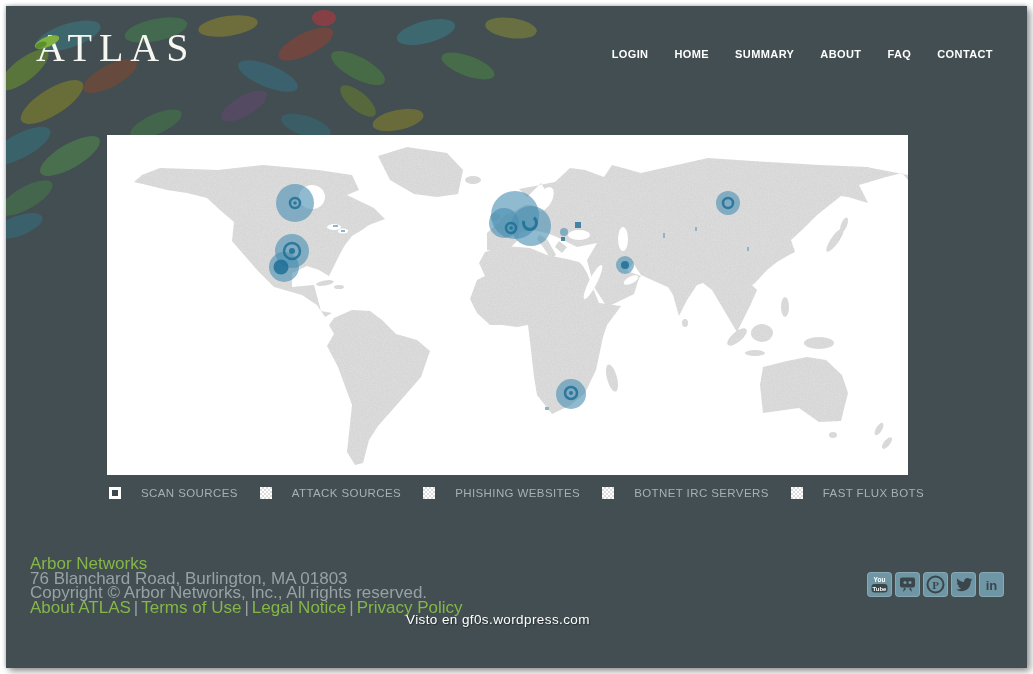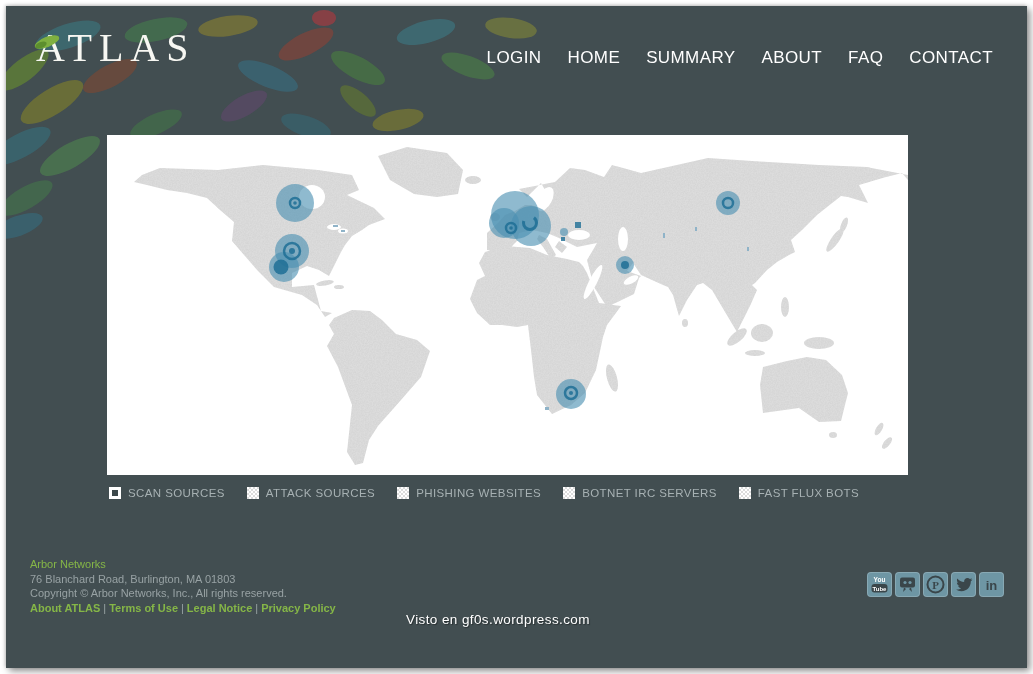--- a/index.html
+++ b/index.html
@@ -11,45 +11,45 @@
           box-shadow:3px 3px 7px rgba(0,0,0,.45), -1px -1px 3px rgba(0,0,0,.18); }
 
   
   .leaves { position:absolute; left:0; top:0; }
 
   
   .logo { position:absolute; left:30px; top:22px; color:#f7f7f2;
           font-family:"Liberation Serif", serif; font-size:40px; letter-spacing:7px; line-height:1; }
   .logo-leaf { position:absolute; left:26px; top:26px; }
   .nav { position:absolute; right:34px; top:42px; display:flex; gap:26px; }
-  .nav a { color:#ffffff; font-size:17px; font-weight:normal; letter-spacing:.4px; text-decoration:none; cursor:pointer; }
+  .nav a { color:#ffffff; font-size:11px; font-weight:bold; letter-spacing:.4px; text-decoration:none; cursor:pointer; }
 
   .section-bar { position:absolute; left:24px; top:82px; width:967px; height:20px; background:#333d40; }
   .section-bar span { display:block; padding-left:9px; line-height:20px; font-size:10px; font-weight:bold;
                       color:#d8dddd; letter-spacing:.6px; }
 
   
   .map-box { position:absolute; left:101px; top:129px; width:801px; height:340px; background:#ffffff; }
 
   
   .legend { position:absolute; left:103px; top:481px; display:flex; gap:22px; align-items:center; }
-  .legend-item { display:flex; align-items:flex-end; gap:7px; cursor:pointer; }
+  .legend-item { display:flex; align-items:flex-end; gap:20px; cursor:pointer; }
   .cb { width:12px; height:12px; background:#fff; flex:0 0 auto; position:relative;
         background-image:
           linear-gradient(45deg,#dcdcdc 25%,transparent 25%,transparent 75%,#dcdcdc 75%),
           linear-gradient(45deg,#dcdcdc 25%,transparent 25%,transparent 75%,#dcdcdc 75%);
         background-size:4px 4px; background-position:0 0,2px 2px; }
   .cb.checked { background-image:none; }
   .cb.checked::after { content:""; position:absolute; left:3px; top:3px; width:6px; height:6px; background:#3c484b; }
   .legend-item .lbl { font-size:11.5px; color:#a7b1b3; letter-spacing:.4px; }
 
   
-  .footer { position:absolute; left:24px; top:551px; font-size:11px; line-height:14.5px; color:#98a2a4; }
+  .footer { position:absolute; left:24px; top:551px; font-size:17px; line-height:14.5px; color:#98a2a4; }
   .footer .company { color:#85b647; }
-  .footer a { color:#85b647; text-decoration:none; cursor:pointer;font-weight:bold; }
+  .footer a { color:#85b647; text-decoration:none; cursor:pointer; }
   .footer .sep { color:#98a2a4; padding:0 3px; }
 
   .social { position:absolute; left:861px; top:566px; display:flex; gap:3px; }
   .social .sicon { width:25px; height:25px; border-radius:4px; background:#6e96a4; cursor:pointer;
                    display:flex; align-items:center; justify-content:center; box-shadow:inset 0 0 0 1px rgba(255,255,255,.18); }
 
   .watermark { position:absolute; left:400px; top:606px; color:#ffffff; font-size:13.5px; font-weight:normal;
                letter-spacing:.4px; text-shadow:1px 1px 1px rgba(0,0,0,.4); }
 </style>
 </head>

